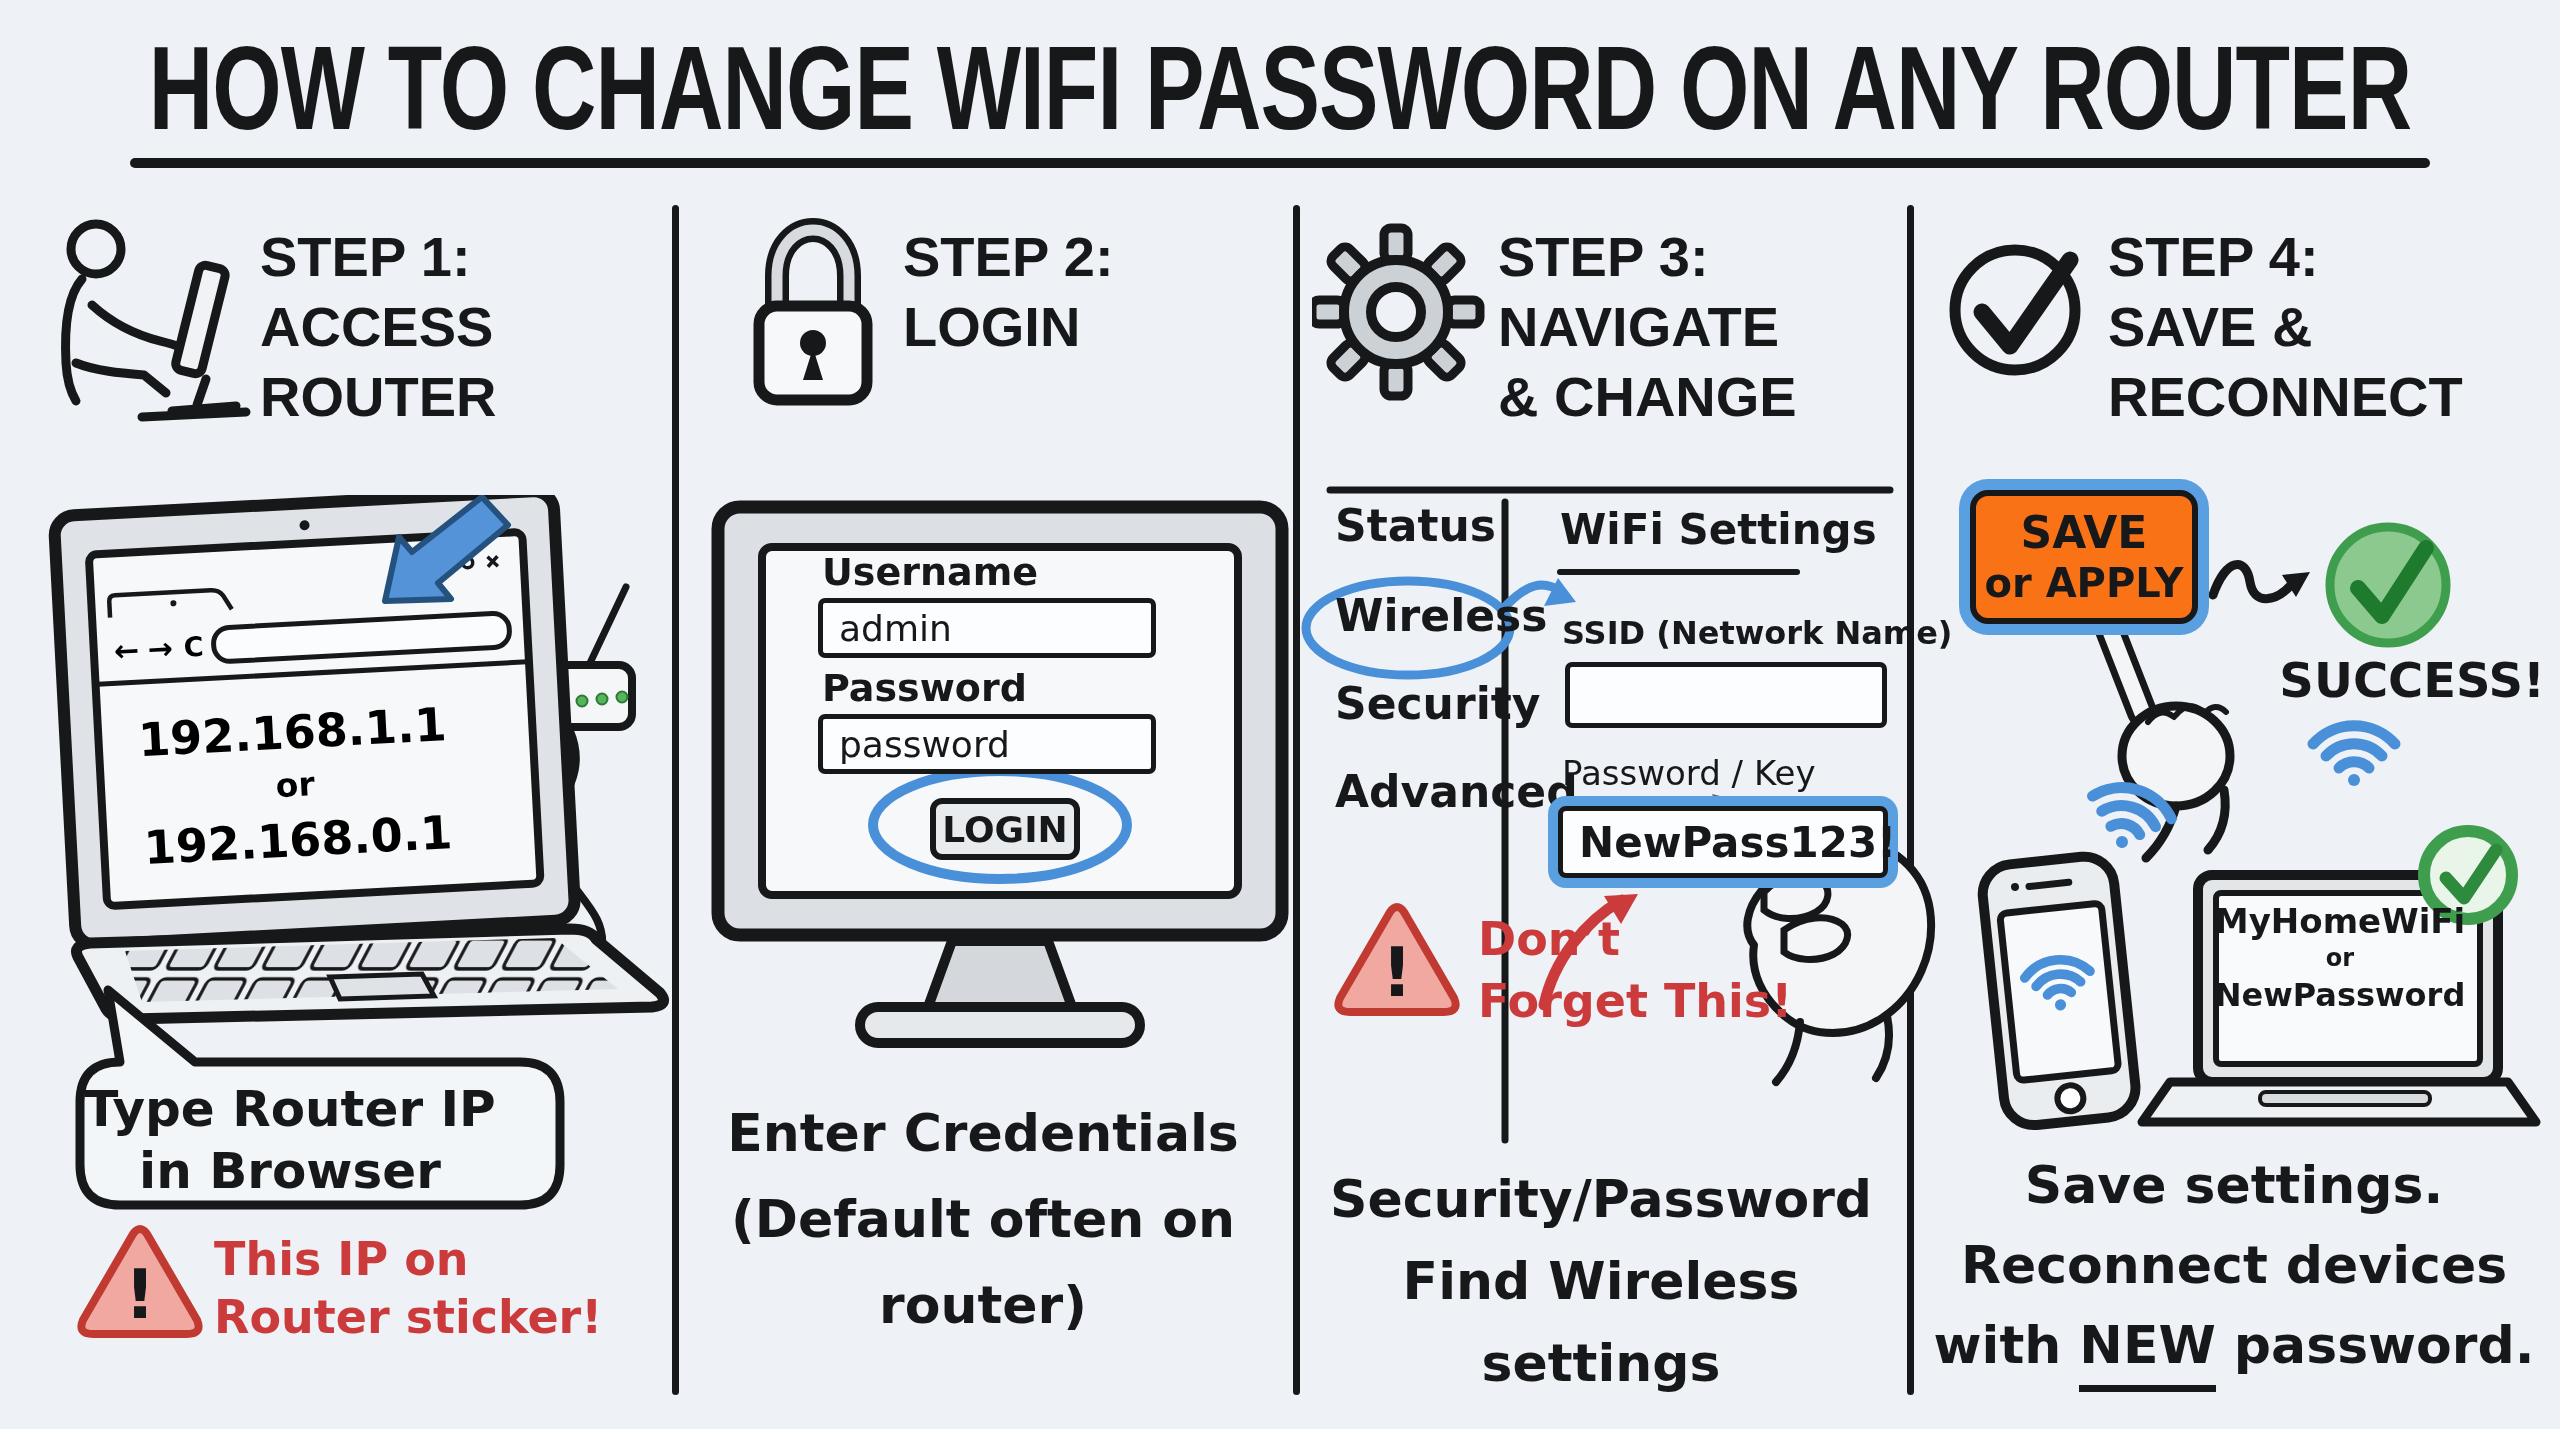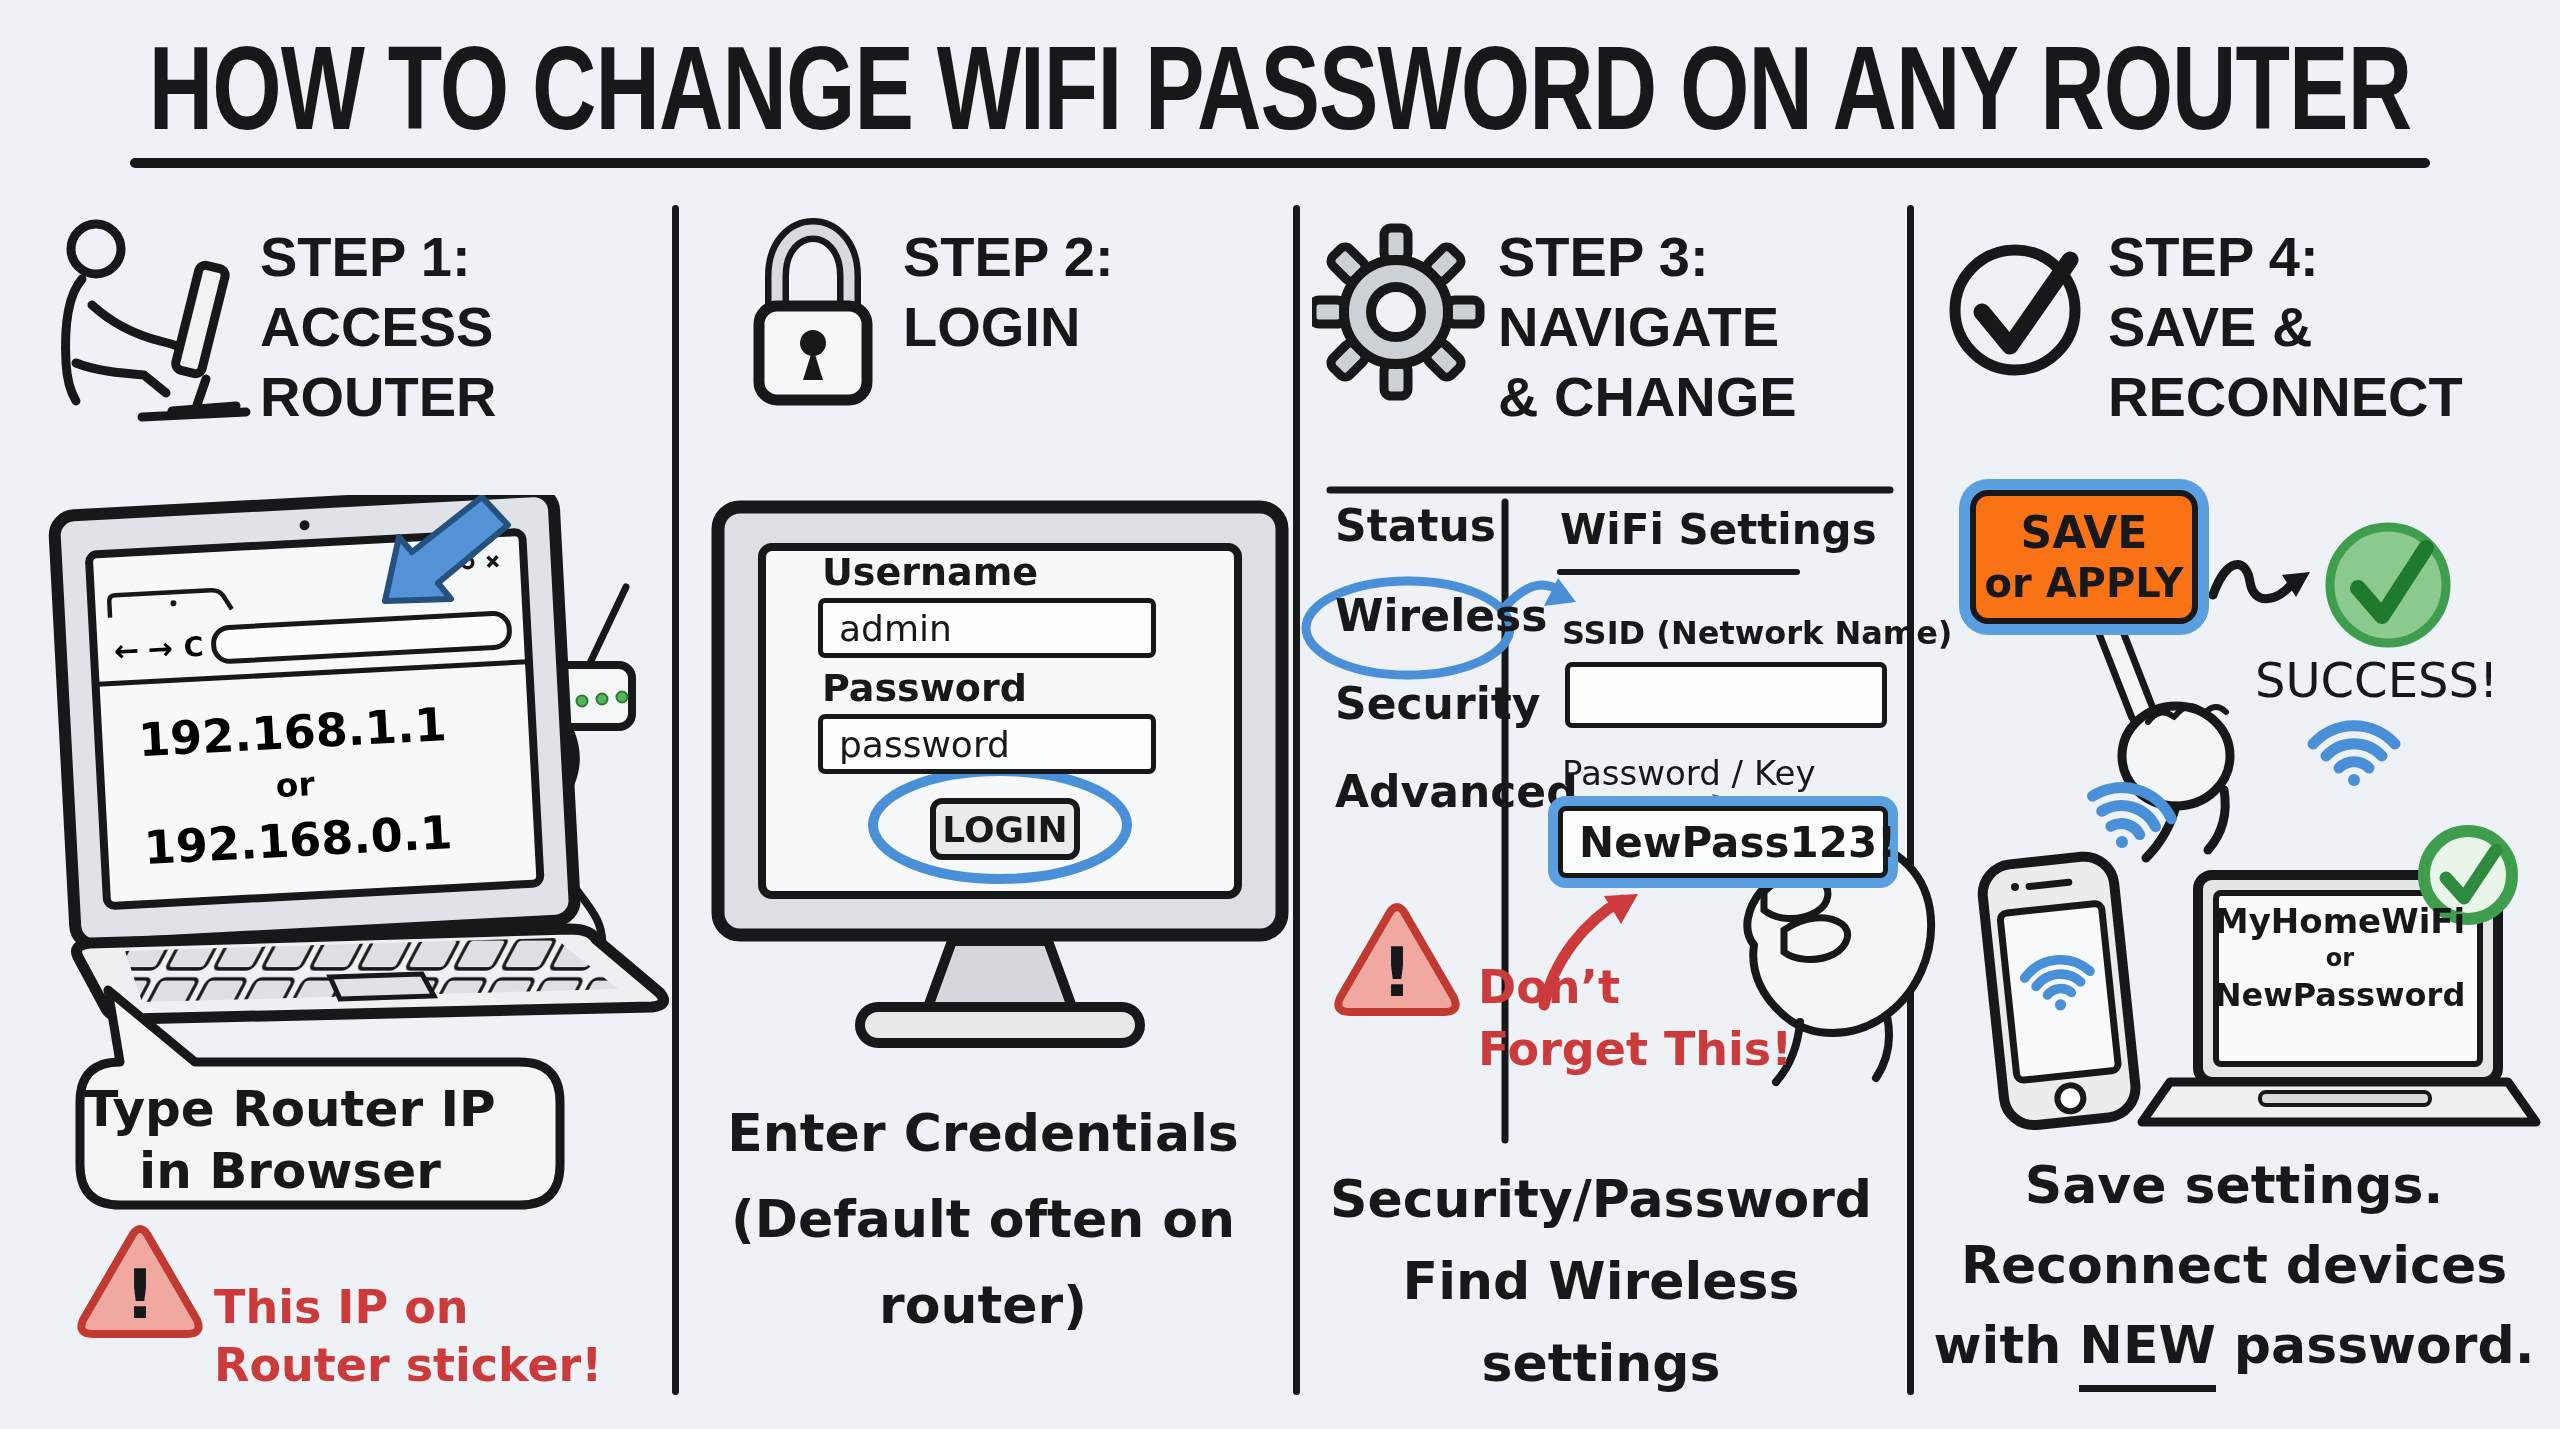--- a/index.html
+++ b/index.html
@@ -8,21 +8,21 @@
   .title{position:absolute;top:24px;left:0;width:2560px;text-align:center;font-family:"Liberation Sans",sans-serif;
          font-weight:700;font-size:92px;line-height:100px;letter-spacing:-1px;transform:scale(0.97,1.28);transform-origin:top center;}
   .title-underline{position:absolute;left:130px;top:158px;width:2300px;height:10px;background:#17181a;border-radius:5px;}
   .divider{position:absolute;top:205px;width:7px;height:1190px;background:#17181a;border-radius:4px;}
   .step-heading{position:absolute;font-family:"Liberation Sans",sans-serif;font-weight:700;font-size:56px;line-height:70px;letter-spacing:0;}
   .caption{position:absolute;font-weight:700;text-align:center;font-size:52px;}
   .form-label{position:absolute;font-weight:700;font-size:38px;}
   .inputbox{position:absolute;border:5px solid #17181a;border-radius:7px;background:#fbfdfe;font-size:36px;
             display:flex;align-items:center;padding-left:16px;box-sizing:content-box;}
   .menu-item{position:absolute;left:1335px;font-weight:700;font-size:44px;}
-  .red{color:#cc3b3b;margin-top:48px;}
+  .red{color:#cc3b3b;}
   .emph-underline{border-bottom:7px solid #17181a;padding-bottom:10px;}
   svg text{font-family:"DejaVu Sans",sans-serif;}
 </style>
 </head>
 <body>
 
 <div class="title">HOW TO CHANGE WIFI PASSWORD ON ANY ROUTER</div>
 <div class="title-underline"></div>
 
 <div class="divider" style="left:672px"></div>
@@ -309,21 +309,21 @@
     <circle cx="560" cy="415" r="44" fill="#eaf5ea" stroke="#3f9e4d" stroke-width="12"></circle>
     <path d="M538,418 L556,438 L588,390" fill="none" stroke="#2e8b3d" stroke-width="13" stroke-linecap="round" stroke-linejoin="round"></path>
   </g>
 </svg>
 
 <div class="abs" style="left:1970px;top:490px;width:216px;height:122px;border:6px solid #17181a;border-radius:18px;background:#f97316;
      box-shadow:0 0 0 11px #5a9fe0;display:flex;flex-direction:column;align-items:center;justify-content:center;font-weight:700">
   <div style="font-size:44px;line-height:52px">SAVE</div>
   <div style="font-size:40px;line-height:48px">or APPLY</div>
 </div>
-<div class="abs" style="left:2255px;top:652px;width:290px;text-align:left;font-weight:400;font-size:48px">SUCCESS!</div>
+<div class="abs" style="left:2255px;top:652px;width:290px;text-align:right;font-weight:700;font-size:48px">SUCCESS!</div>
 <div class="abs" style="left:2212px;top:900px;width:256px;text-align:center;font-weight:700">
   <div style="font-size:34px;line-height:42px">MyHomeWiFi</div>
   <div style="font-size:24px;line-height:32px">or</div>
   <div style="font-size:32px;line-height:42px">NewPassword</div>
 </div>
 <div class="caption" style="left:1914px;top:1145px;width:640px;line-height:80px">
   <div>Save settings.</div>
   <div>Reconnect devices</div>
   <div><span>with </span><span class="emph-underline">NEW</span><span> password.</span></div>
 </div>

